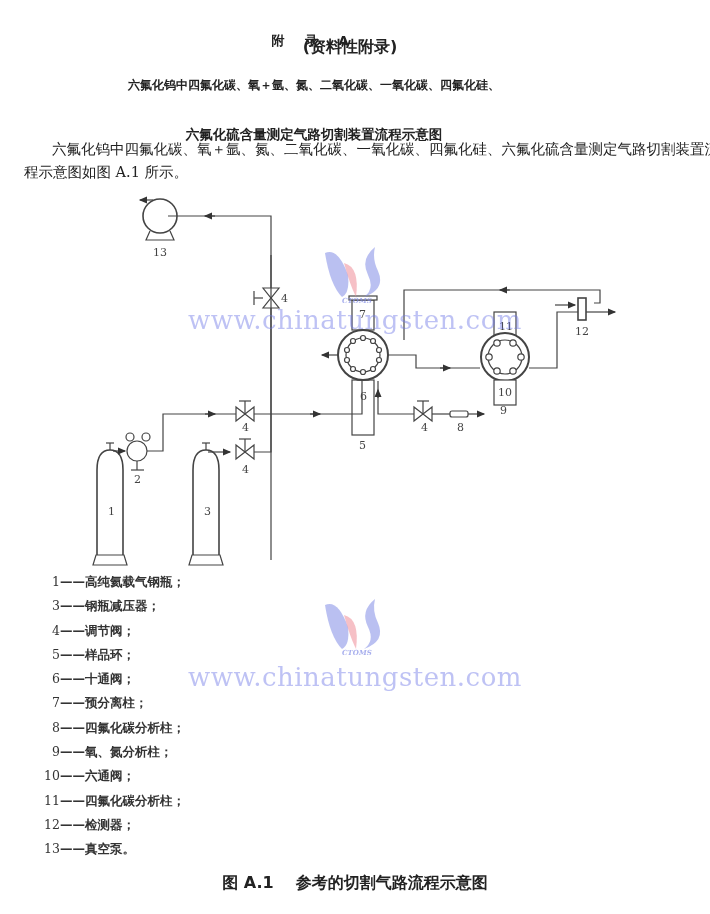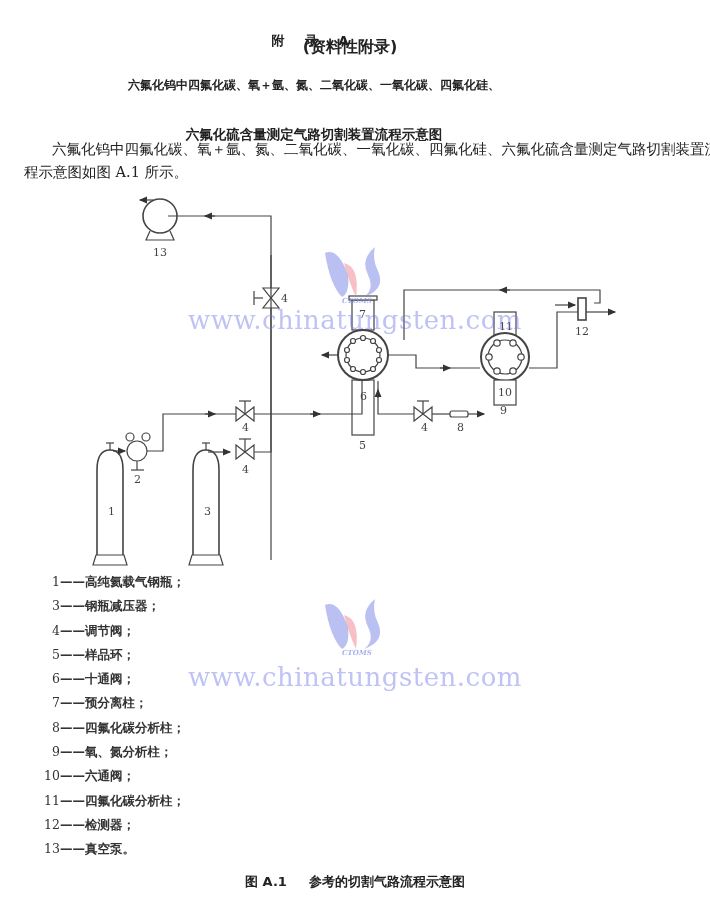--- a/index.html
+++ b/index.html
@@ -8,21 +8,21 @@
   #appendix-label{top:32px;font-size:13px;letter-spacing:8px;}
   #appendix-type{top:37px;font-size:16px;margin-left:36px;}
   #title-line1{top:77px;font-size:12px;}
   #title-line2{top:100px;font-size:13.5px;margin-top:26px;}
   #intro{position:absolute;left:24px;top:138px;width:700px;font-size:14.5px;line-height:23px;text-indent:28px;}
   #diagram{position:absolute;left:0;top:185px;}
   #legend{position:absolute;left:30px;top:570px;font-size:12.5px;font-family:"DejaVu Sans","Liberation Sans",sans-serif;font-weight:bold;color:#333;}
   #legend .hdr{margin-bottom:6px;}
   #legend .row{height:24.3px;line-height:24.3px;white-space:nowrap;}
   #legend .num{display:inline-block;width:30px;text-align:right;font-family:"DejaVu Serif",serif;font-weight:normal;}
-  #caption{position:absolute;left:0;width:710px;top:873px;text-align:center;font-size:13px;font-weight:bold;font-family:"DejaVu Sans","Liberation Sans",sans-serif;}
+  #caption{position:absolute;left:0;width:710px;top:873px;text-align:center;font-size:16px;font-weight:bold;font-family:"DejaVu Sans","Liberation Sans",sans-serif;}
   #caption .fig{margin-right:22px;}
   .wm{position:absolute;left:0;width:710px;text-align:center;font-family:"DejaVu Serif","Liberation Serif",serif;font-size:26px;color:rgba(110,120,230,0.45);letter-spacing:0.5px;pointer-events:none;}
   .logo{position:absolute;pointer-events:none;}
 </style>
 </head>
 <body>
 
 <div class="center" id="appendix-label">附 录 A</div>
 <div class="center" id="appendix-type">(资料性附录)</div>
 <div class="center" id="title-line1">六氟化钨中四氟化碳、氧＋氩、氮、二氧化碳、一氧化碳、四氟化硅、</div>

